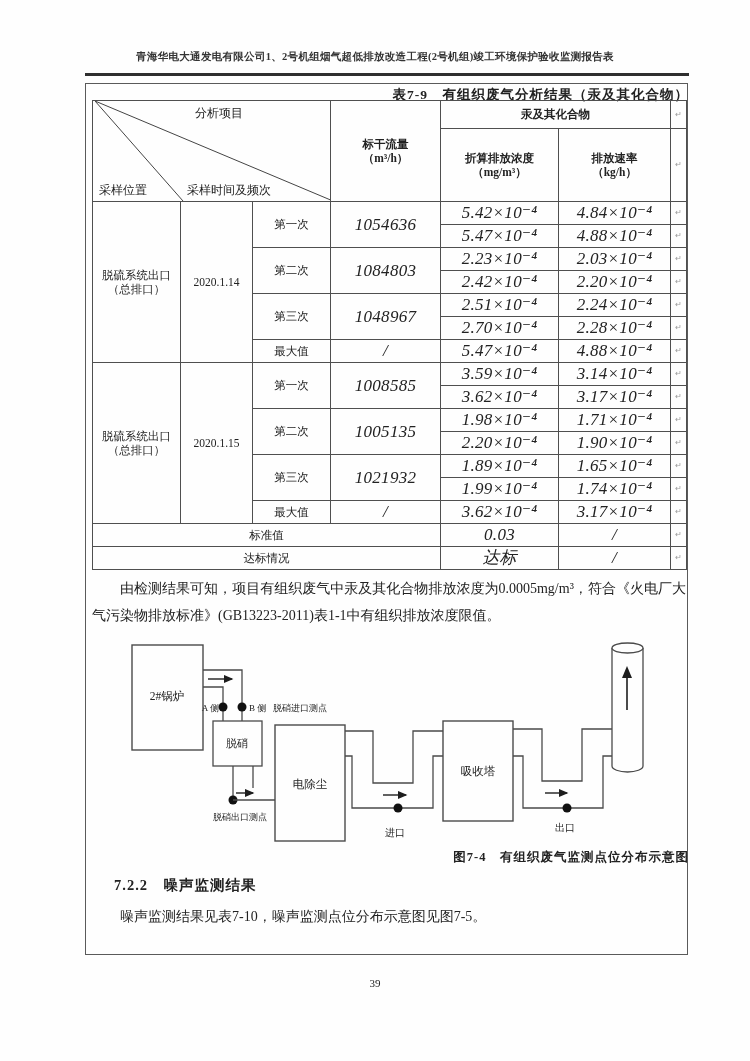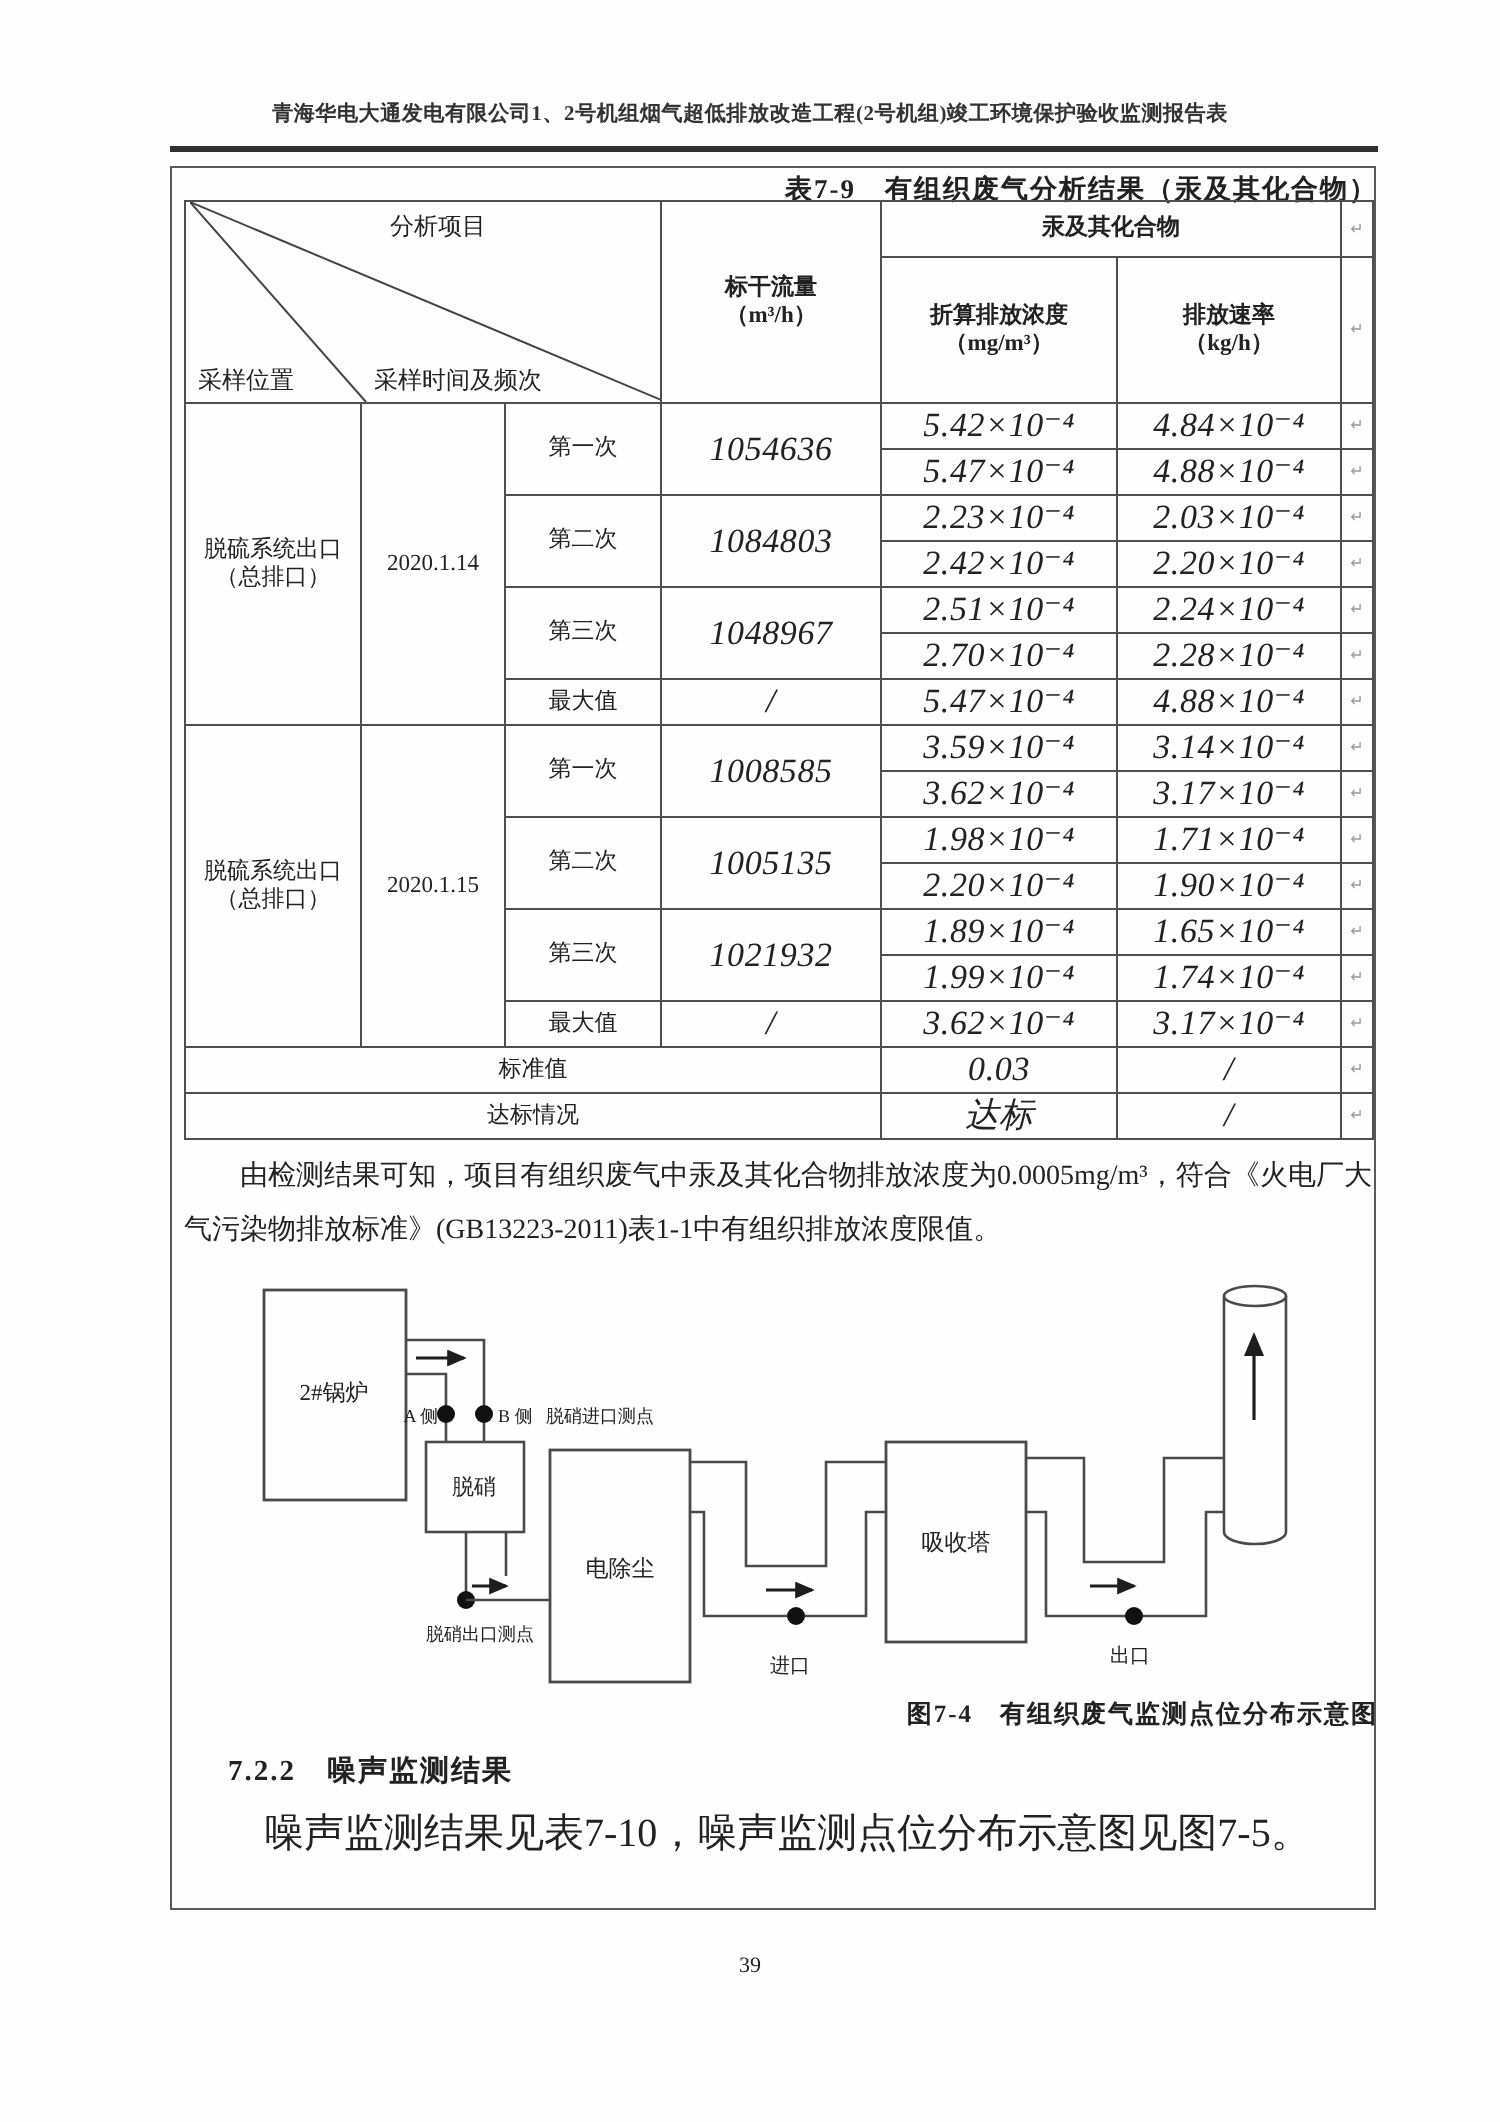--- a/index.html
+++ b/index.html
@@ -57,21 +57,21 @@
   .fig-caption{
     position:absolute;left:85px;top:849px;width:604px;text-align:right;
     font-size:12.5px;font-weight:bold;letter-spacing:1px;
   }
   .sec-heading{
     position:absolute;left:114px;top:876px;width:560px;
     font-size:14.5px;font-weight:bold;letter-spacing:1px;
   }
   .sec-body{
     position:absolute;left:92px;top:904px;width:594px;
-    font-size:20px;line-height:26px;text-indent:2em;
+    font-size:14px;line-height:26px;text-indent:2em;
   }
   .page-number{
     position:absolute;left:0;top:977px;width:750px;text-align:center;font-size:11px;
   }
   svg text{font-family:"Liberation Serif","DejaVu Serif",serif;fill:var(--ink);}
 </style>
 </head>
 <body>
 
 <div class="page">

